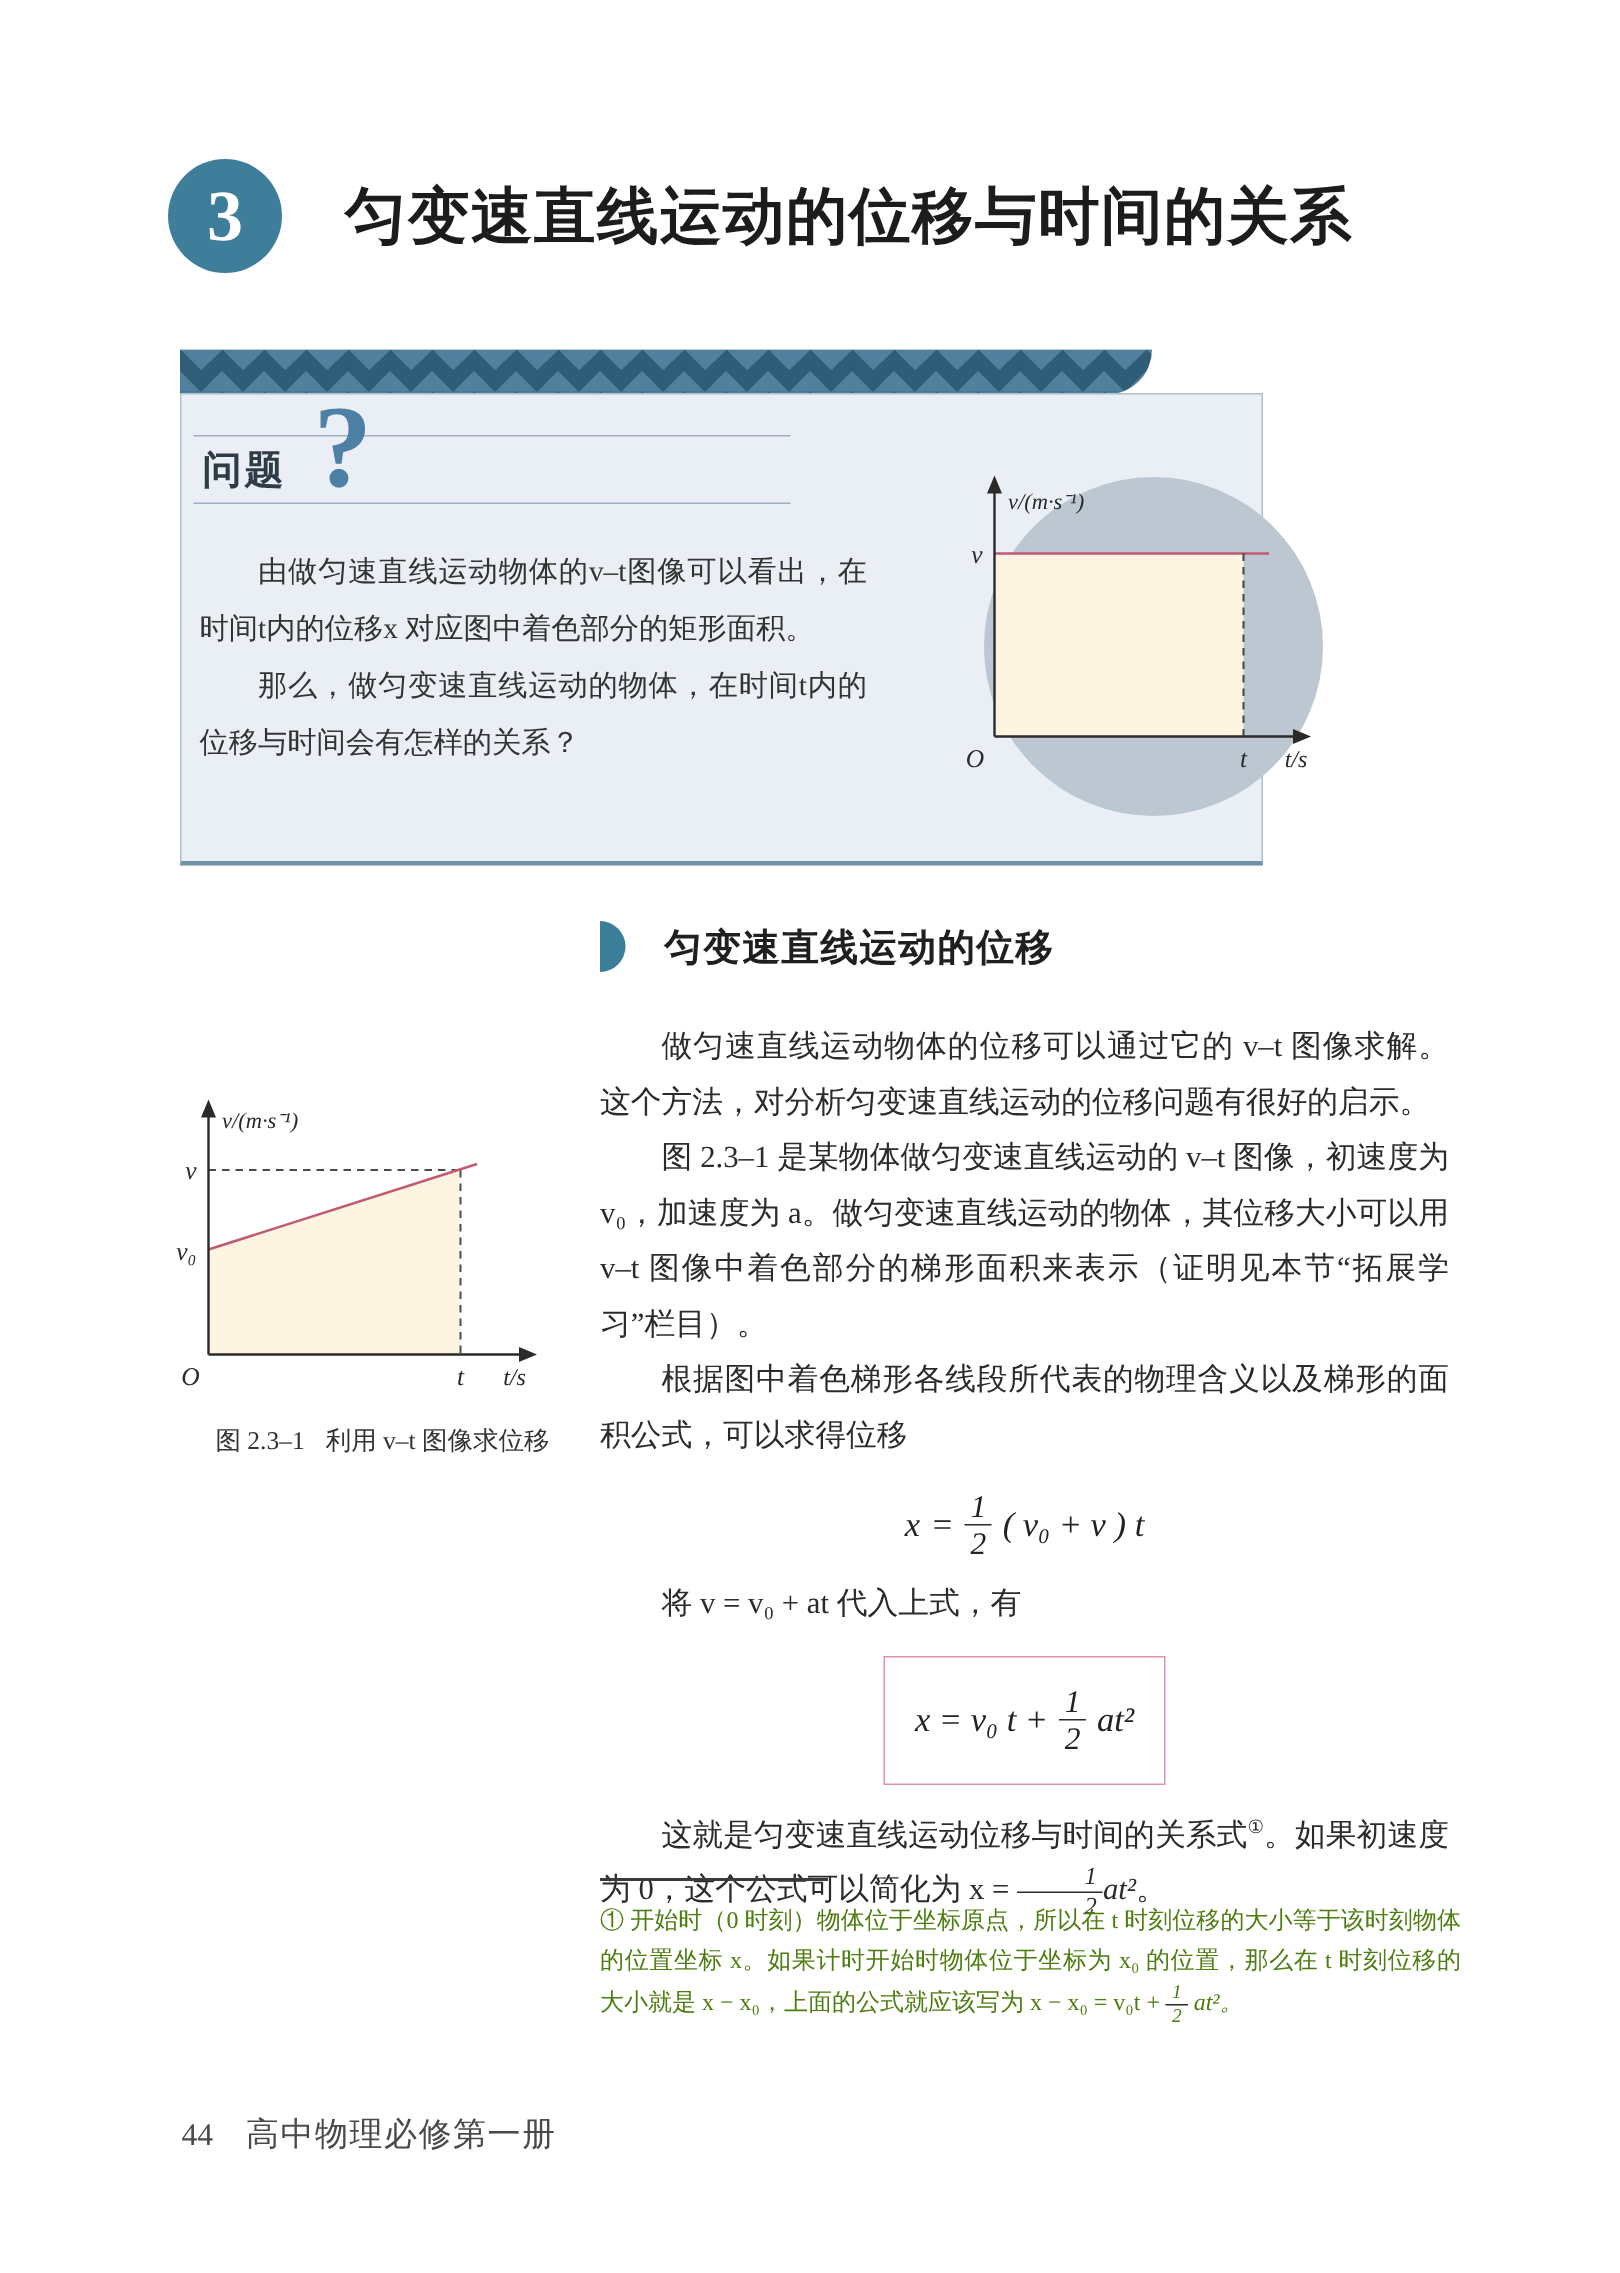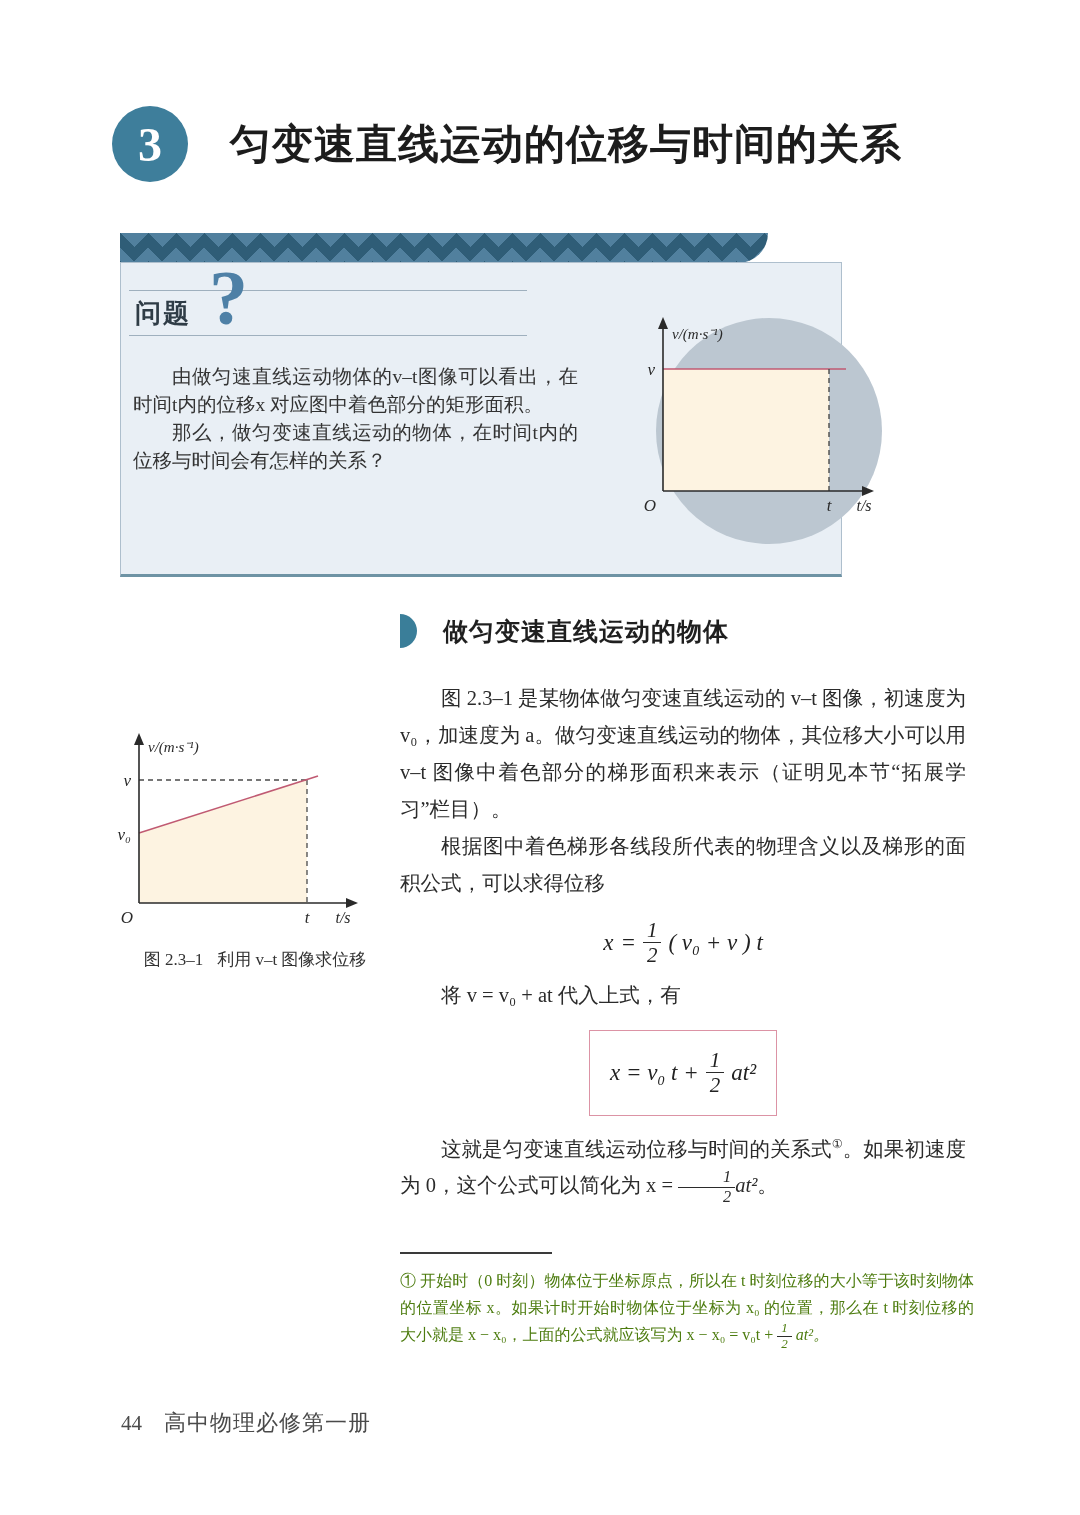--- a/index.html
+++ b/index.html
@@ -52,21 +52,21 @@
     font-family:"Liberation Sans", sans-serif;
     font-size:26px; font-weight:700; color:#2f3c46; letter-spacing:2px;
   }
   .qmark {
     position:absolute; left:88px; top:-4px;
     font-family:"Liberation Serif", serif;
     font-size:78px; font-weight:700; color:#4e80a6; line-height:1;
   }
   .problem-text { position:absolute; left:12px; top:100px; width:445px; }
   .problem-text p {
-    font-size:19.5px; line-height:28px; color:#333333;
+    font-size:19.5px; line-height:38px; color:#333333;
     text-indent:2em; text-align:justify;
   }
 
   
   .problem-graph { position:absolute; left:505px; top:40px; }
   .axis { stroke:#2a2a2a; stroke-width:1.6; }
   .gtext { font-family:"Liberation Serif", serif; font-style:italic; fill:#2a2a2a; }
 
   
   .figure-col { position:absolute; left:115px; top:728px; width:280px; }
@@ -189,23 +189,24 @@
       <text class="gtext" x="228" y="195" font-size="16" text-anchor="middle">t/s</text>
     </svg>
     <div class="figure-caption">
       <span class="cap-id">图 2.3–1</span><span>利用 v–t 图像求位移</span>
     </div>
   </div>
 
   <div class="main-col">
     <div class="heading-row">
       <div class="heading-bullet"></div>
-      <h2 class="section-heading">做匀变速直线运动的物体</h2>
-    </div>
-
+      <h2 class="section-heading">匀变速直线运动的位移</h2>
+    </div>
+
+    <p class="body-p">做匀速直线运动物体的位移可以通过它的 v–t 图像求解。这个方法，对分析匀变速直线运动的位移问题有很好的启示。</p>
     <p class="body-p">图 2.3–1 是某物体做匀变速直线运动的 v–t 图像，初速度为 v₀，加速度为 a。做匀变速直线运动的物体，其位移大小可以用 v–t 图像中着色部分的梯形面积来表示（证明见本节“拓展学习”栏目）。</p>
     <p class="body-p">根据图中着色梯形各线段所代表的物理含义以及梯形的面积公式，可以求得位移</p>
 
     <div class="formula-line">
       <span class="formula">
         <span class="var">x</span>
         <span>=</span>
         <span class="frac">
             <span class="num">1</span>
             <span class="den">2</span>

